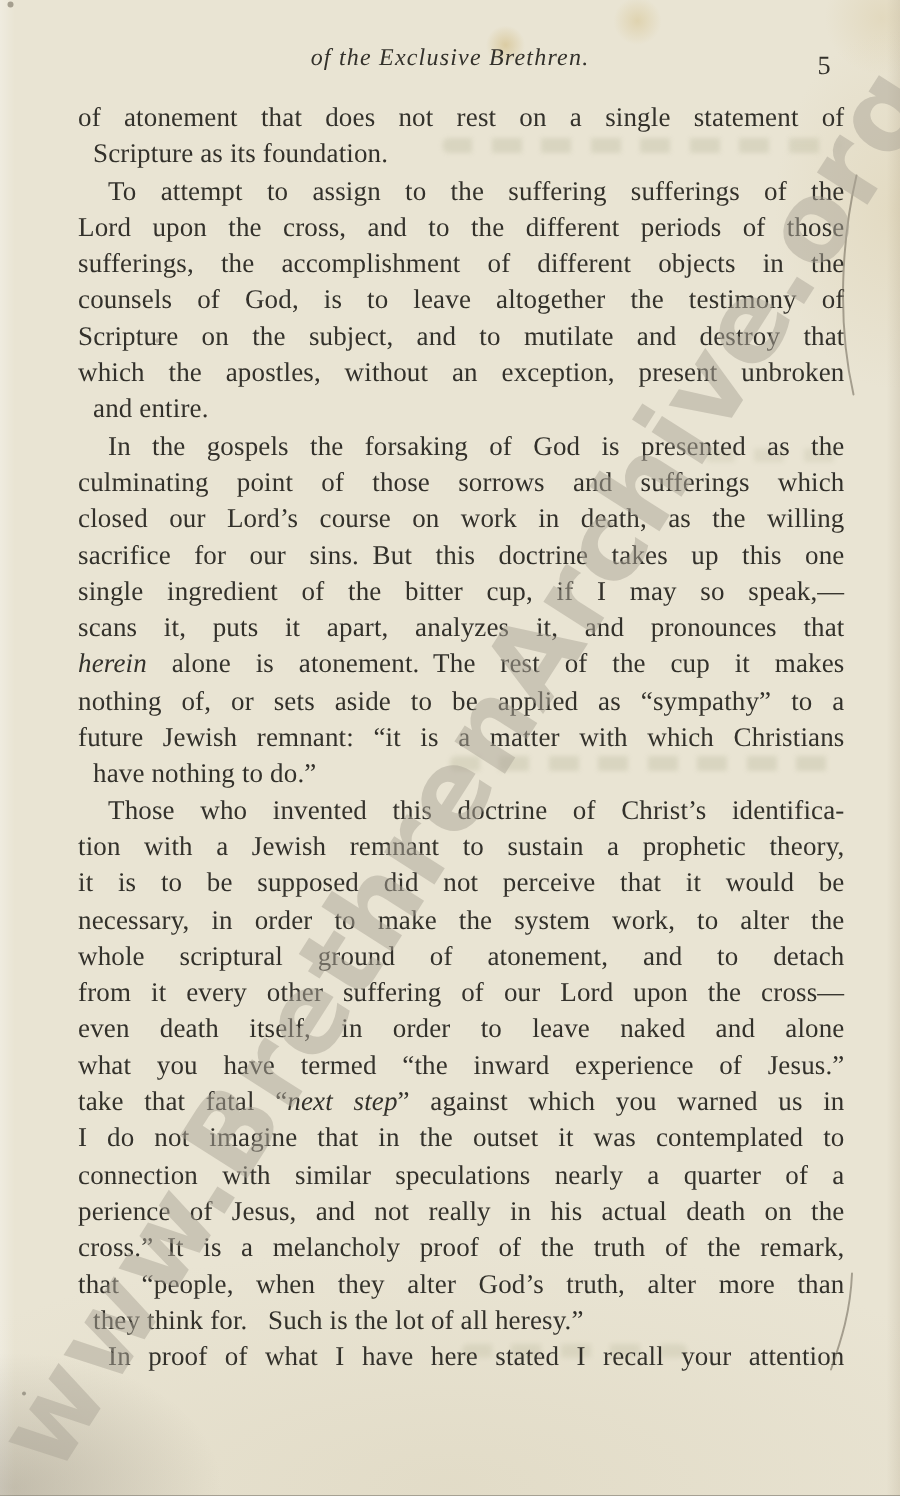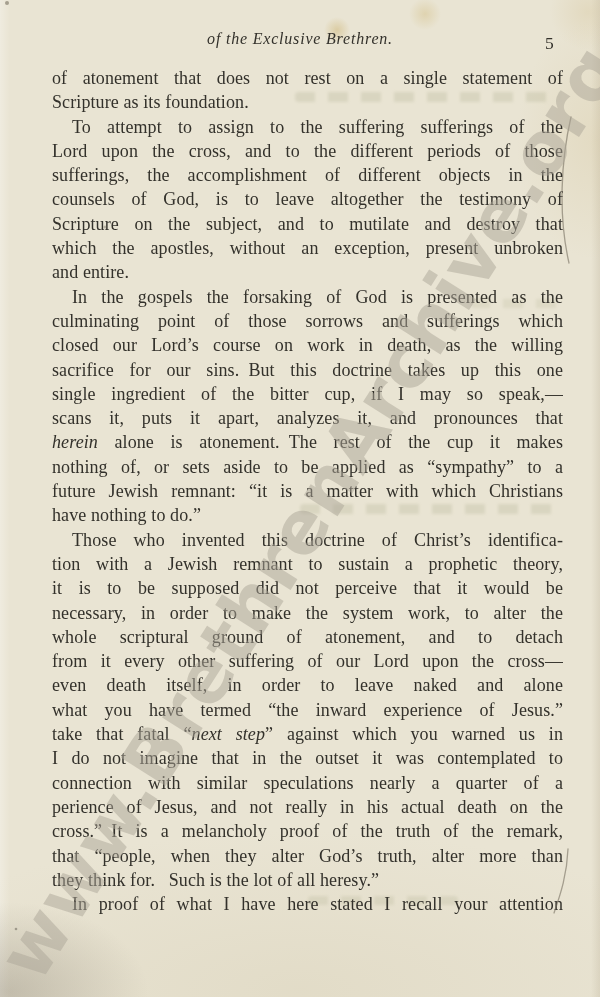--- a/index.html
+++ b/index.html
@@ -54,21 +54,21 @@
     line-height:24.3px;
     letter-spacing:0.1px;
     color:var(--ink,#33312b);
   }
   .line{
     height:24.3px;
     overflow:hidden;
     text-align:justify;
     text-align-last:justify;
   }
-  .line.nj{ text-align-last:left; }
+  .line.nj{ text-align-last:left;margin-left:10px; }
   .para.indent .line:first-child{ text-indent:20px; }
   .it{ font-style:italic; }
   .pencil-marks{
     position:absolute; left:0; top:0;
     pointer-events:none;
   }
   .watermark{
     position:absolute;
     left:310px; top:512px;
     transform:translate(-50%,-50%) rotate(-57.5deg);

